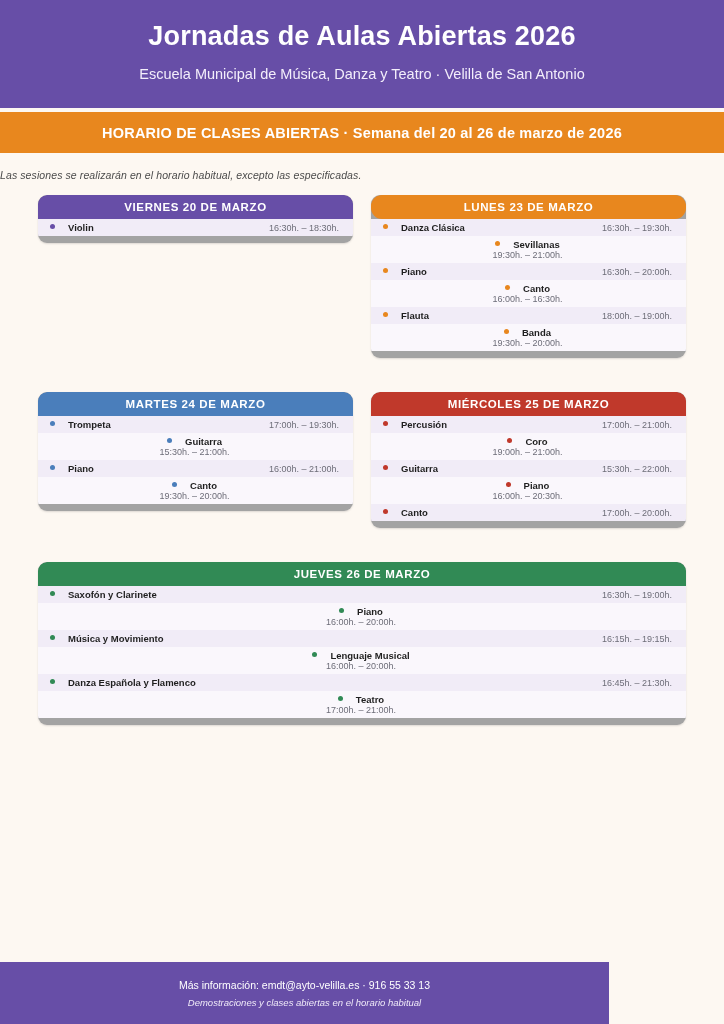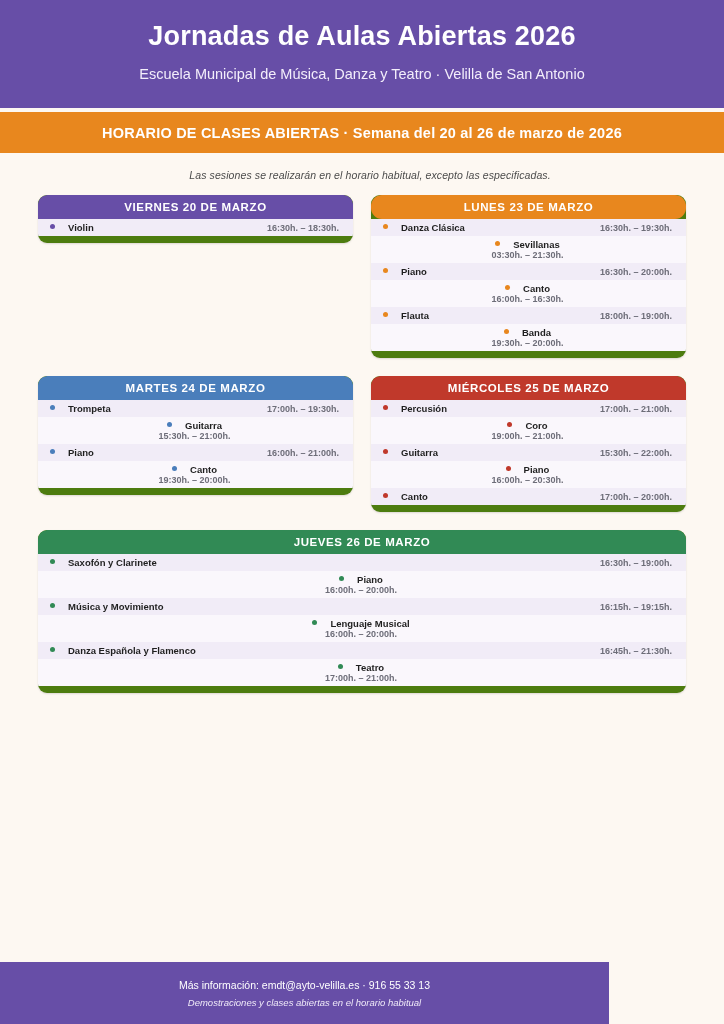--- a/index.html
+++ b/index.html
@@ -53,25 +53,25 @@
   }
   .band-text {
     color: #ffffff;
     font-size: 14.5px;
     font-weight: bold;
     letter-spacing: 0.2px;
   }
 
   
   .note {
-    text-align: center;
+    text-align: left;
     font-size: 10.5px;
     font-style: italic;
     color: #4b4b4b;
-    padding: 16px 0 0 16px;
+    padding: 16px 0 0 0;
     letter-spacing: 0.1px;
   }
 
   
   .content {
     padding: 14px 38px 0 38px;
     box-sizing: border-box;
   }
   .row {
     display: flex;
@@ -79,25 +79,25 @@
     align-items: flex-start;
   }
   .col {
     flex: 1 1 0;
     min-width: 0;
   }
   .spacer-vertical { height: 18px; }
 
   
   .card {
-    background: #4d7c0f;
+    background: #a3a3a3;
     border-radius: 9px;
     box-shadow: 0 1px 2px rgba(0,0,0,0.13);
     overflow: hidden;
-    margin-bottom: 0;
+    margin-bottom: 16px;
   }
   .card-header {
     text-align: center;
     color: #ffffff;
     font-size: 11.5px;
     font-weight: bold;
     letter-spacing: 0.6px;
     padding: 6px 4px 6px 4px;
     border-radius: 9px 9px 0 0;
   }
@@ -132,21 +132,21 @@
   .item-name {
     font-size: 9.5px;
     font-weight: bold;
     color: #1f1f1f;
     white-space: nowrap;
   }
   .item-time {
     font-size: 9px;
     color: #6d6d78;
     white-space: nowrap;
-    font-weight: bold;
+    font-weight: normal;
   }
 
   
   .footer {
     position: absolute;
     left: 0;
     bottom: 0;
     width: 609px;
     height: 62px;
     background: #674ea7;
@@ -206,21 +206,21 @@
                 <span class="dot" style="background: rgb(232, 135, 30);"></span>
                 <span class="item-name">Danza Clásica</span>
               </div>
               <span class="item-time">16:30h. – 19:30h.</span>
             </div>
             <div class="item even">
               <div class="item-left">
                 <span class="dot" style="background: rgb(232, 135, 30);"></span>
                 <span class="item-name">Sevillanas</span>
               </div>
-              <span class="item-time">03:30h. – 21:30h.</span>
+              <span class="item-time">19:30h. – 21:00h.</span>
             </div>
             <div class="item odd">
               <div class="item-left">
                 <span class="dot" style="background: rgb(232, 135, 30);"></span>
                 <span class="item-name">Piano</span>
               </div>
               <span class="item-time">16:30h. – 20:00h.</span>
             </div>
             <div class="item even">
               <div class="item-left">

